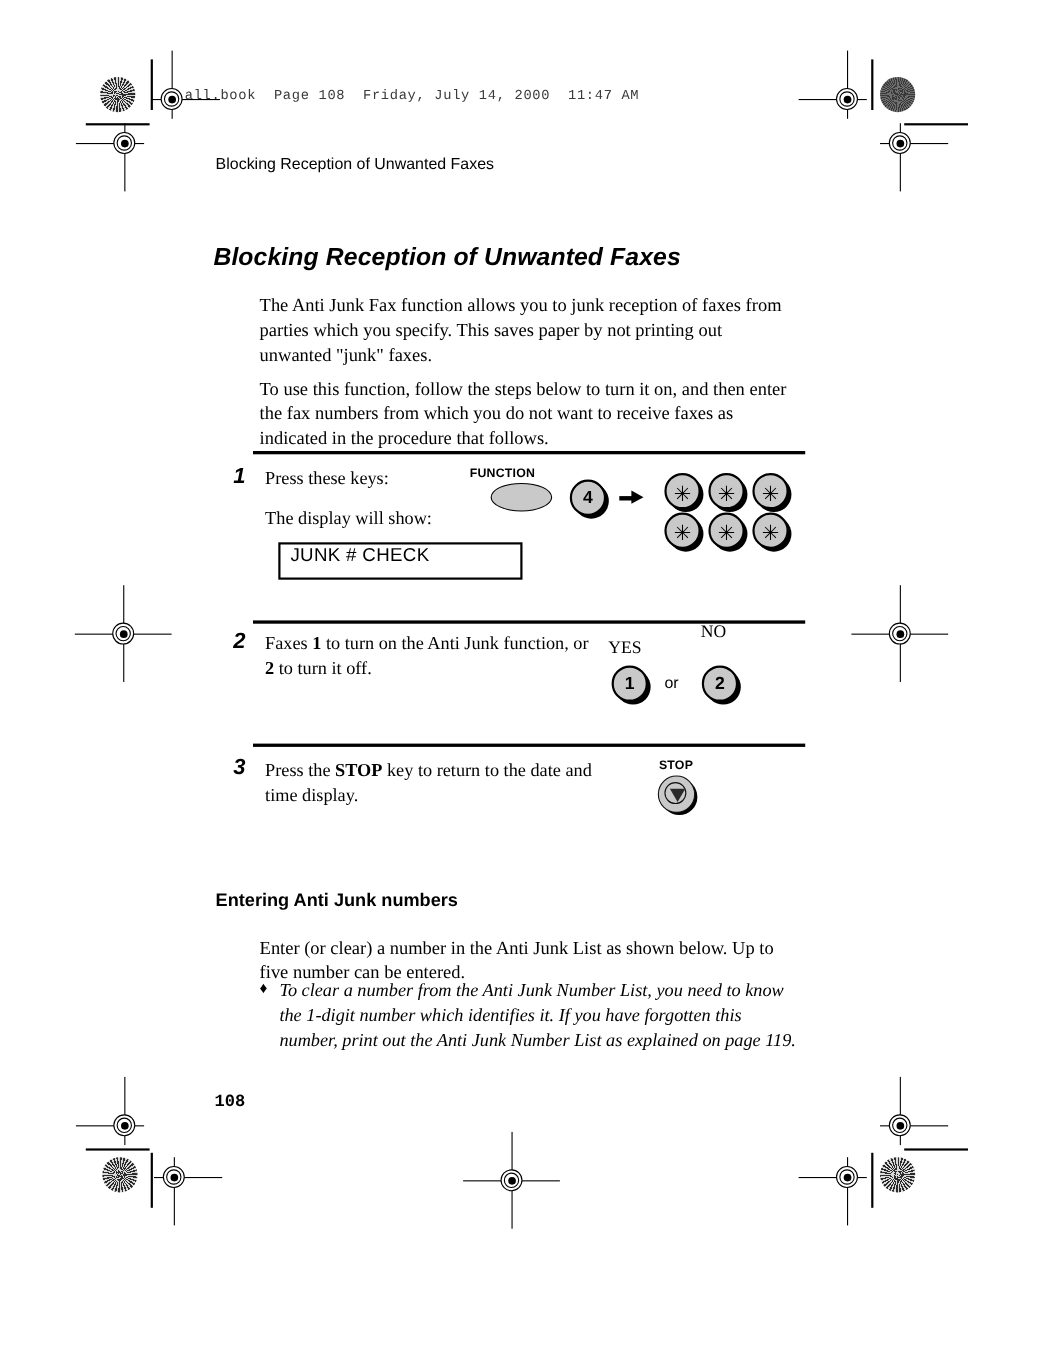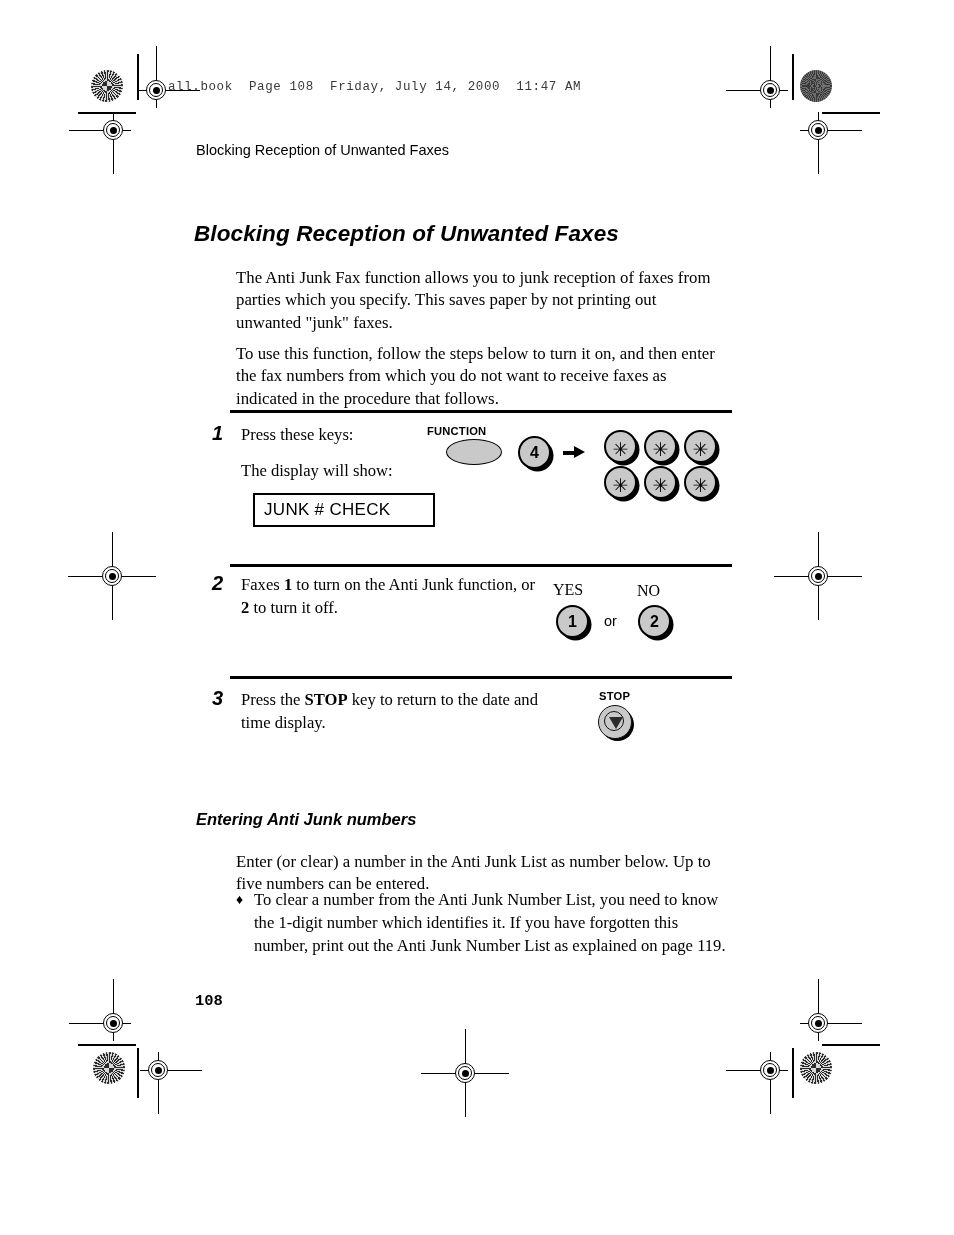--- a/index.html
+++ b/index.html
@@ -197,25 +197,25 @@
     position: absolute; left: 11px; top: 0;
     width: 0; height: 0;
     border-top: 6.5px solid transparent;
     border-bottom: 6.5px solid transparent;
     border-left: 11px solid #000;
   }
 
   .lcd-box {
     position: absolute;
     left: 253px; top: 493px;
-    width: 182px; height: 34px;
+    width: 222px; height: 34px;
     border: 2.6px solid #000;
     box-sizing: border-box;
     display: flex;
-    align-items: center;
+    align-items: flex-start;
   }
   .lcd-box span {
     font-family: "Liberation Sans", "DejaVu Sans", sans-serif;
     font-size: 17px;
     padding-left: 9px;
     letter-spacing: 0.3px;
   }
 
   .yn-label {
     position: absolute;
@@ -254,39 +254,39 @@
     border-left: 7px solid transparent;
     border-right: 7px solid transparent;
     border-top: 12px solid #2a2a2a;
   }
 
   
   .sub-title {
     position: absolute;
     left: 196px; top: 796px;
     font-family: "Liberation Sans", "DejaVu Sans", sans-serif;
-    font-weight: bold; font-style: italic;
+    font-weight: bold; 
     font-size: 16.5px;
   }
 
   .bullet-row {
     position: absolute;
     left: 236px; top: 889px;
     width: 490px;
     font-size: 16.6px;
     line-height: 1.38;
     display: flex;
   }
   .bullet-mark {
     width: 18px;
     flex: 0 0 18px;
     font-size: 14px;
     line-height: 1.5;
   }
-  .bullet-body { flex: 1 1 auto; }
+  .bullet-body { flex: 1 1 auto; font-style: italic; }
 
   .folio {
     position: absolute;
     left: 195px; top: 992px;
     font-family: Liberation Mono, monospace;
     font-weight: bold;
     font-size: 15.5px;
   }
 </style>
 </head>
@@ -440,41 +440,41 @@
 </div>
 
 <div class="rule r2"></div>
 <div class="step-num" style="top:572px;">2</div>
 <div class="step-text" style="top:574px;">
   <span>Faxes </span><b>1</b><span> to turn on the Anti Junk function, or </span><b>2</b><span> to turn it off.</span>
 </div>
 
 <div class="keyart">
   <div class="yn-label" style="left:553px; top:581px;">YES</div>
-  <div class="yn-label" style="left:637px; top:582px;">NO</div>
+  <div class="yn-label" style="left:637px; top:566px;">NO</div>
   <div class="round-key" style="left:556px; top:605px;">1</div>
   <div class="or-label" style="left:604px; top:613px;">or</div>
   <div class="round-key" style="left:638px; top:605px;">2</div>
 </div>
 
 <div class="rule r3"></div>
 <div class="step-num" style="top:687px;">3</div>
 <div class="step-text" style="top:689px;">
   <span>Press the </span><b>STOP</b><span> key to return to the date and time display.</span>
 </div>
 
 <div class="keyart">
   <div class="func-label" style="left:599px; top:690px;">STOP</div>
   <div class="stop-key" style="left:598px; top:705px;">
     <div class="stop-inner"></div>
     <div class="stop-tri"></div>
   </div>
 </div>
 
 <h2 class="sub-title">Entering Anti Junk numbers</h2>
-<p class="body-col" style="top:834px; width:482px;">Enter (or clear) a number in the Anti Junk List as number below. Up to five numbers can be entered.</p>
+<p class="body-col" style="top:834px; width:482px;">Enter (or clear) a number in the Anti Junk List as shown below. Up to five number can be entered.</p>
 
 <div class="bullet-row">
   <div class="bullet-mark">♦</div>
   <div class="bullet-body">To clear a number from the Anti Junk Number List, you need to know the 1-digit number which identifies it. If you have forgotten this number, print out the Anti Junk Number List as explained on page 119.</div>
 </div>
 
 <div class="folio">108</div>
 
 </body></html>

